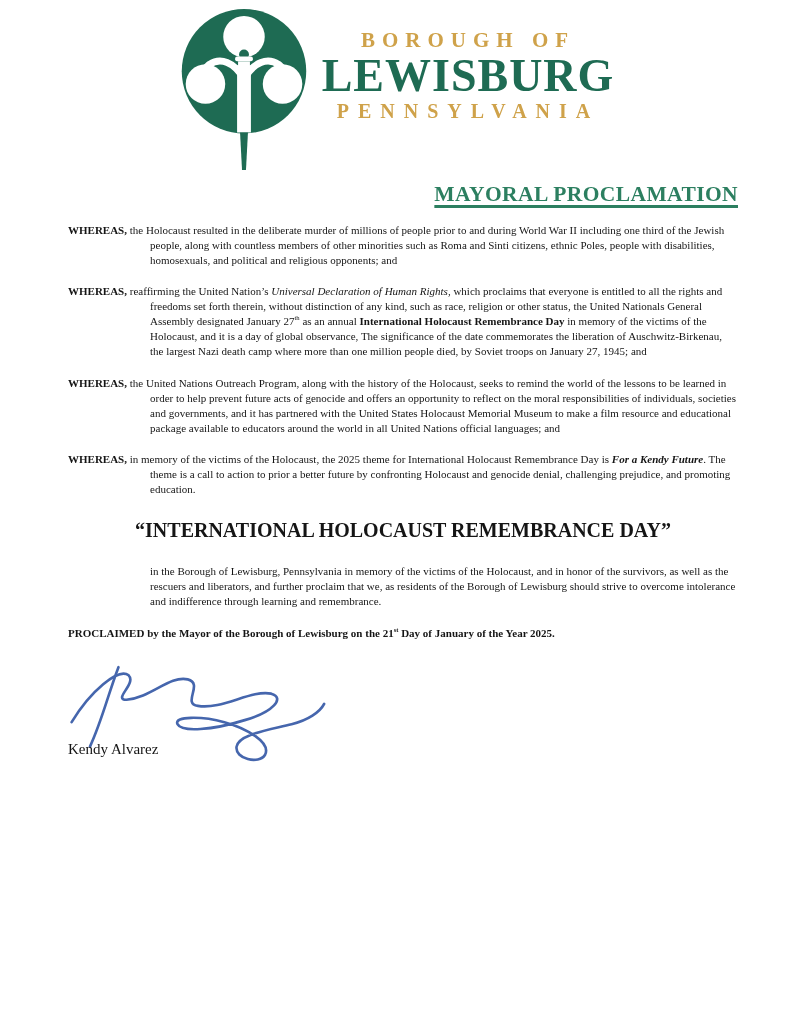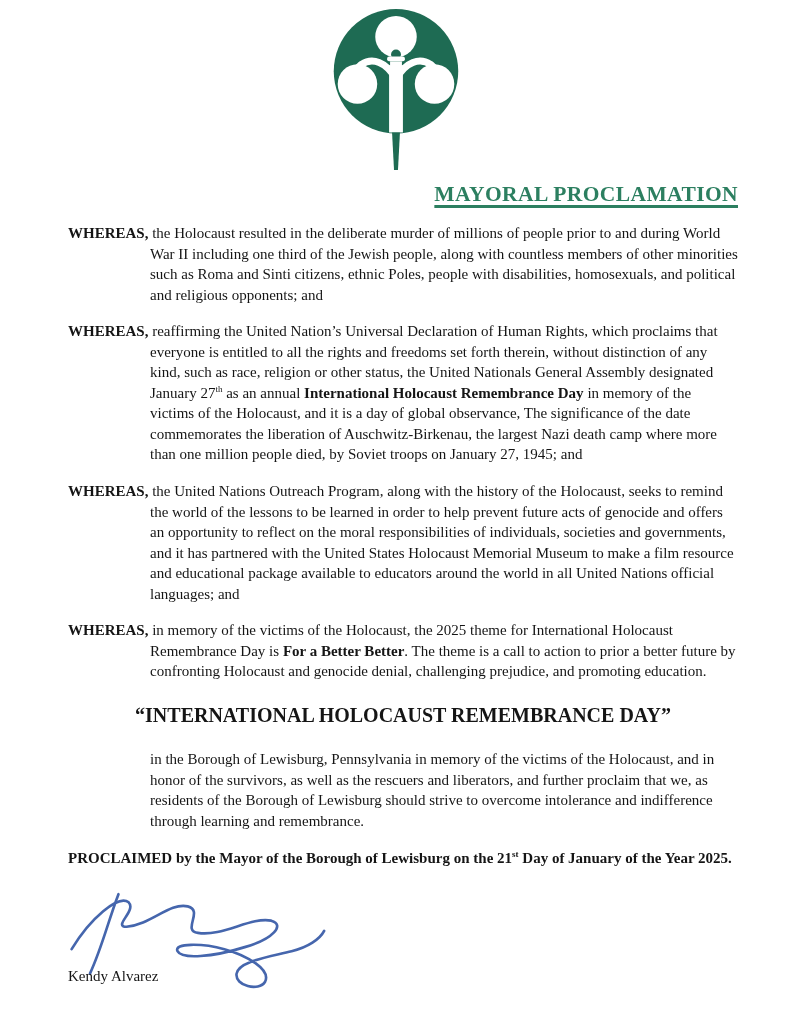--- a/index.html
+++ b/index.html
@@ -19,27 +19,27 @@
   .logo-line1{color:var(--gold);font-size:21px;letter-spacing:7px;font-weight:600;white-space:nowrap;}
   .logo-line2{color:var(--green);font-size:46px;font-weight:bold;letter-spacing:1px;line-height:1.02;white-space:nowrap;}
   .logo-line3{color:var(--gold);font-size:20px;letter-spacing:9px;font-weight:600;white-space:nowrap;}
   
   .title{
     text-align:right;color:var(--title-green);font-size:21.5px;font-weight:bold;
     letter-spacing:0.4px;margin:10px 0 4px;
     text-decoration:underline;text-decoration-thickness:2.5px;text-underline-offset:4px;
   }
   
-  .para{font-size:15px;line-height:1.37;margin:16px 0;}
+  .para{font-size:11px;line-height:1.37;margin:16px 0;}
   .para.hang{padding-left:82px;text-indent:-82px;}
   .para.indent{margin-left:82px;}
   .para.center{text-align:center;font-weight:bold;font-size:20px;margin:20px 0;}
   .para.plain{margin-top:1px;}
   .label,.b{font-weight:bold;}
-  .i{}
+  .i{font-style:italic;}
   sup{font-size:0.6em;line-height:0;}
   
   .sig-block{margin-top:2px;}
   .signature-svg{display:block;margin:0 0 -30px -10px;}
   .sig-line{font-size:15px;line-height:1.4;}
 </style>
 </head>
 <body>
 
 <div class="doc">
@@ -51,29 +51,34 @@
       <circle cx="66" cy="47" r="5" fill="var(--green)"></circle>
       <rect x="57" y="49" width="18" height="5" rx="2" fill="#ffffff"></rect>
       <rect x="60" y="54" width="12" height="6" fill="#ffffff"></rect>
       <rect x="59" y="58" width="14" height="68" fill="#ffffff"></rect>
       <path d="M66,72 C56,54 42,50 31,57 c-5,4 -8,9 -4,12" stroke="#ffffff" stroke-width="7" fill="none" stroke-linecap="round"></path>
       <path d="M66,72 C76,54 90,50 101,57 c5,4 8,9 4,12" stroke="#ffffff" stroke-width="7" fill="none" stroke-linecap="round"></path>
       <circle cx="27" cy="77" r="20" fill="#ffffff"></circle>
       <circle cx="105" cy="77" r="20" fill="#ffffff"></circle>
       <polygon points="62,126 70,126 68,164 64,164" fill="var(--green)"></polygon>
     </svg>
+    <div class="logo-text">
+      <div class="logo-line1">BOROUGH OF</div>
+      <div class="logo-line2">LEWISBURG</div>
+      <div class="logo-line3">PENNSYLVANIA</div>
+    </div>
   </div>
 
   <h1 class="title">MAYORAL PROCLAMATION</h1>
 
   <div>
       <div class="para hang"><span class="label">WHEREAS,</span><span> the Holocaust resulted in the deliberate murder of millions of people prior to and during World War II including one third of the Jewish people, along with countless members of other minorities such as Roma and Sinti citizens, ethnic Poles, people with disabilities, homosexuals, and political and religious opponents; and</span></div>
       <div class="para hang"><span class="label">WHEREAS,</span><span> reaffirming the United Nation’s </span><span class="i">Universal Declaration of Human Rights,</span><span> which proclaims that everyone is entitled to all the rights and freedoms set forth therein, without distinction of any kind, such as race, religion or other status, the United Nationals General Assembly designated January 27</span><sup>th</sup><span> as an annual </span><span class="b">International Holocaust Remembrance Day</span><span> in memory of the victims of the Holocaust, and it is a day of global observance, The significance of the date commemorates the liberation of Auschwitz-Birkenau, the largest Nazi death camp where more than one million people died, by Soviet troops on January 27, 1945; and</span></div>
       <div class="para hang"><span class="label">WHEREAS,</span><span> the United Nations Outreach Program, along with the history of the Holocaust, seeks to remind the world of the lessons to be learned in order to help prevent future acts of genocide and offers an opportunity to reflect on the moral responsibilities of individuals, societies and governments, and it has partnered with the United States Holocaust Memorial Museum to make a film resource and educational package available to educators around the world in all United Nations official languages; and</span></div>
-      <div class="para hang"><span class="label">WHEREAS,</span><span> in memory of the victims of the Holocaust, the 2025 theme for International Holocaust Remembrance Day is </span><span class="b i">For a Better Better</span><span>.  The theme is a call to action to prior a better future by confronting Holocaust and genocide denial, challenging prejudice, and promoting education.</span></div>
+      <div class="para hang"><span class="label">WHEREAS,</span><span> in memory of the victims of the Holocaust, the 2025 theme for International Holocaust Remembrance Day is </span><span class="b i">For a Kendy Future</span><span>.  The theme is a call to action to prior a better future by confronting Holocaust and genocide denial, challenging prejudice, and promoting education.</span></div>
       <div class="para center"><span class="b">“INTERNATIONAL HOLOCAUST REMEMBRANCE DAY”</span></div>
       <div class="para indent"><span>in the Borough of Lewisburg, Pennsylvania in memory of the victims of the Holocaust, and in honor of the survivors, as well as the rescuers and liberators, and further proclaim that we, as residents of the Borough of Lewisburg should strive to overcome intolerance and indifference through learning and remembrance.</span></div>
       <div class="para plain"><span class="b">PROCLAIMED by the Mayor of the Borough of Lewisburg on the 21</span><sup class="b">st</sup><span class="b"> Day of January of the Year 2025.</span></div>
     </div>
 
   <div class="sig-block">
     <svg class="signature-svg" width="292" height="112" viewBox="0 0 280 110" aria-hidden="true">
       <g stroke="var(--ink)" stroke-width="2.6" fill="none" stroke-linecap="round" opacity="0.95">
         <path d="M56,10 C46,36 40,62 28,88"></path>
         <path d="M10,64 C28,34 56,10 66,18 C74,26 50,42 64,42 C88,40 106,18 124,22 C140,26 118,46 134,48 C158,52 186,32 206,36 C220,40 208,54 180,62 C148,72 118,74 114,66 C110,58 138,58 160,64 C182,70 206,84 200,96 C194,106 170,100 172,88 C174,76 202,72 226,66 C242,62 254,54 258,46"></path>

